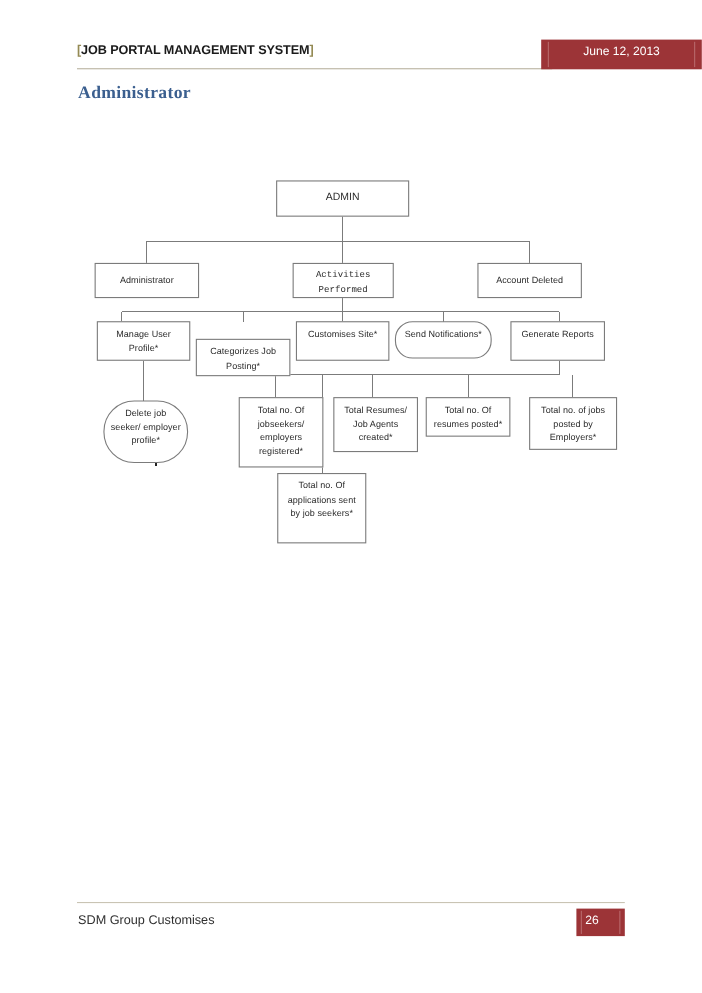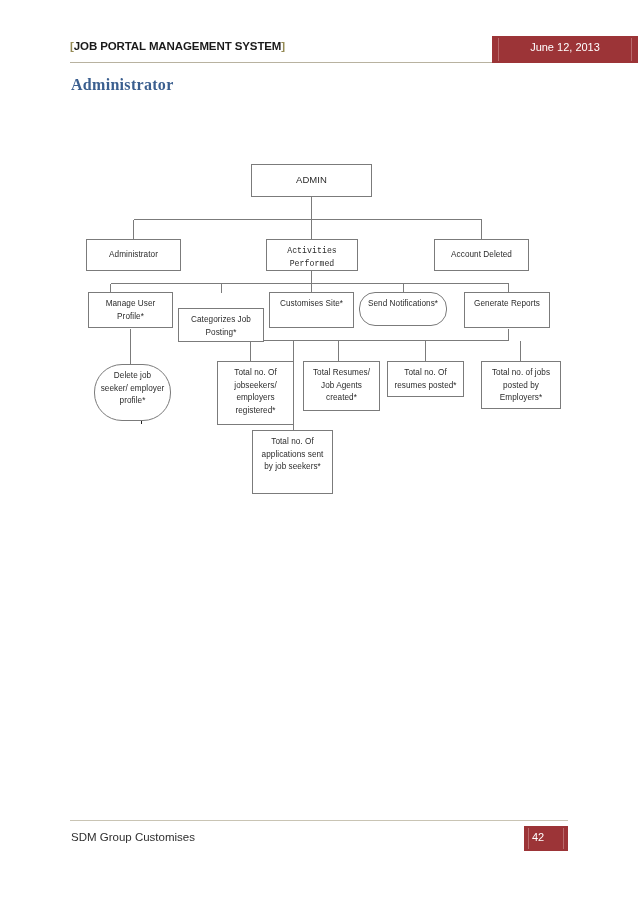--- a/index.html
+++ b/index.html
@@ -289,16 +289,16 @@
     <div class="node" style="left:252px; top:430px; width:81px; height:64px;">
       <span>Total no. Of<br>applications sent<br>by job seekers*</span>
     </div>
 
   </div>
 
   <div class="footer-rule"></div>
   <div class="footer-text">SDM Group Customises</div>
   <div class="footer-page-box">
     <div class="footer-page-inner"></div>
-    <div class="footer-page-text">42</div>
+    <div class="footer-page-text">26</div>
   </div>
 
 </div>
 
 </body></html>

